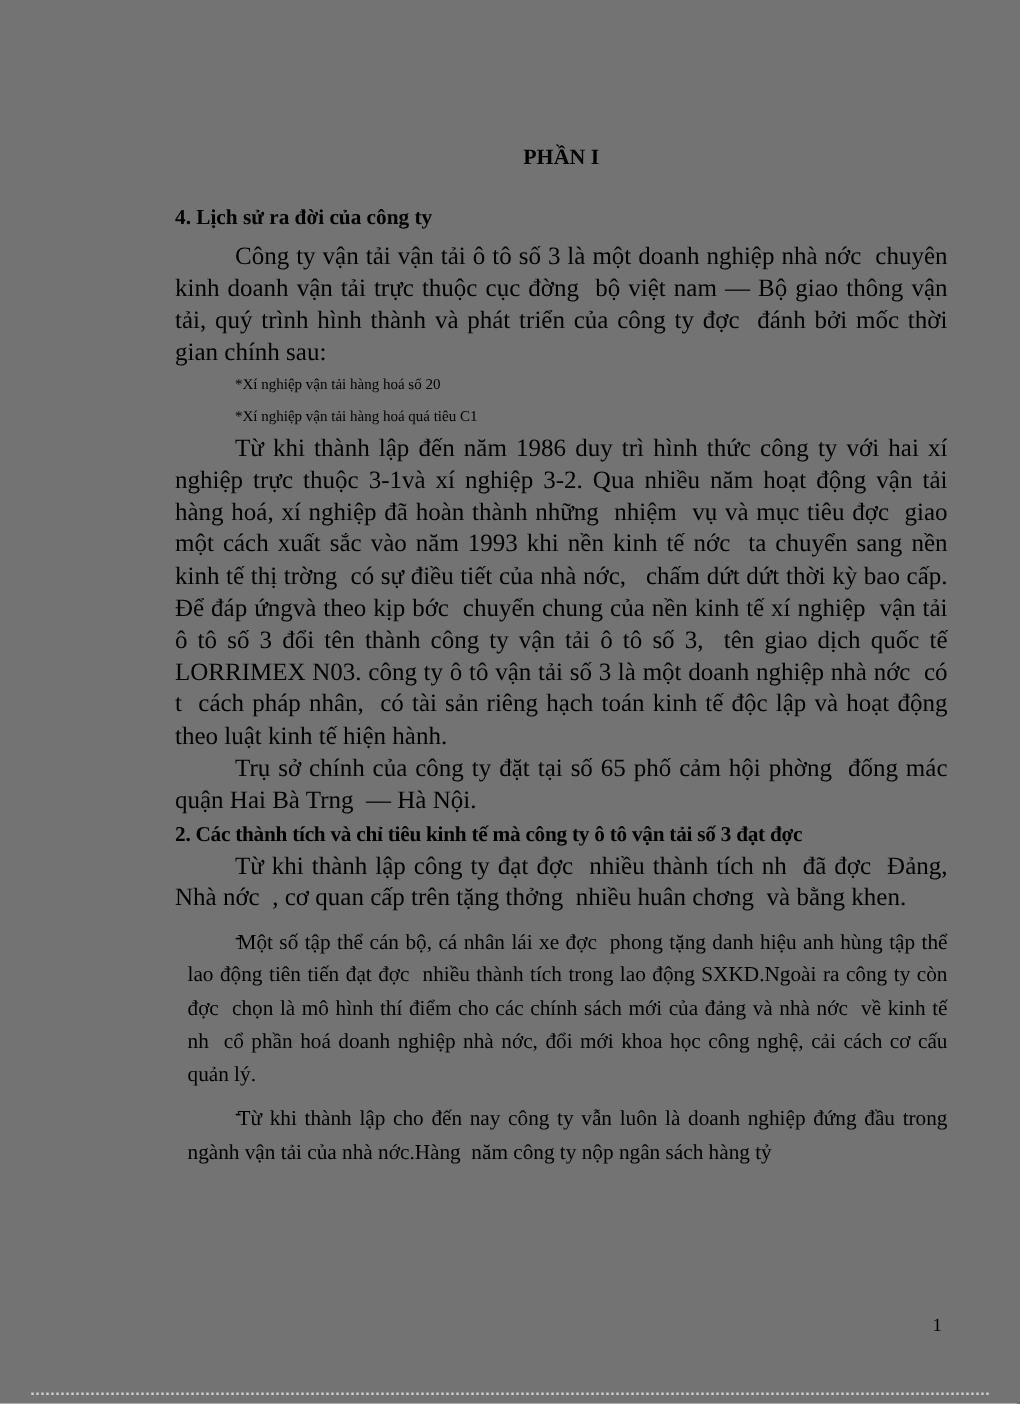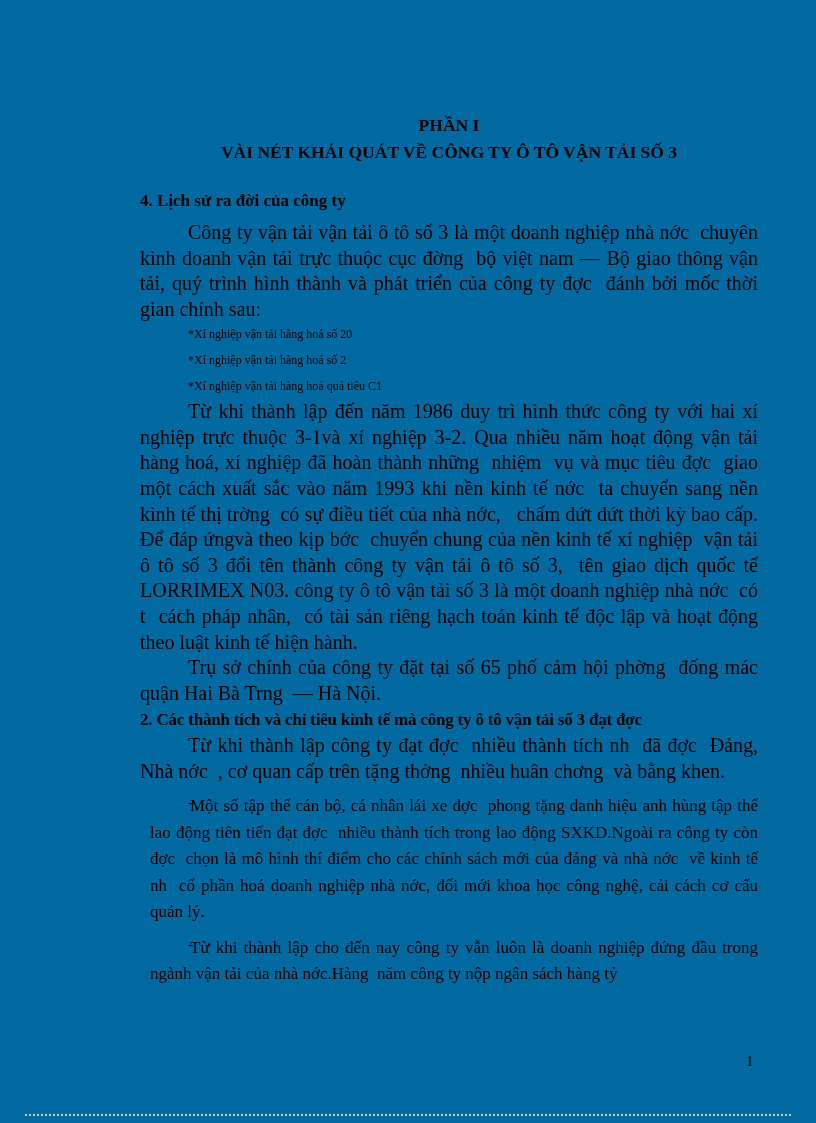--- a/index.html
+++ b/index.html
@@ -4,21 +4,21 @@
 <style>
   html, body {
     margin: 0;
     padding: 0;
     background: #ffffff;
   }
   .page {
     position: relative;
     width: 816px;
     height: 1123px;
-    background: #0369a1;
+    background: #737373;
     overflow: hidden;
     font-family: "Liberation Serif", "DejaVu Serif", serif;
     color: #000000;
   }
   .content {
     position: absolute;
     left: 140px;
     top: 112px;
     width: 618px;
   }
@@ -84,28 +84,26 @@
     border-top: 2px dotted #cccccc;
   }
 </style>
 </head>
 <body>
 
 <div class="page">
   <div class="content">
 
     <div class="doc-title-line">PHẦN I</div>
-    <div class="doc-title-line">VÀI NÉT KHÁI QUÁT VỀ CÔNG TY Ô TÔ VẬN TẢI SỐ 3</div>
 
     <div class="heading heading-1">4. Lịch sử ra đời của công ty</div>
 
     <p class="para">Công ty vận tải vận tải ô tô số 3 là một doanh nghiệp nhà nớc&nbsp; chuyên kinh doanh vận tải trực thuộc cục đờng&nbsp; bộ việt nam — Bộ giao thông vận tải, quý trình hình thành và phát triển của công ty đợc&nbsp; đánh bởi mốc thời gian chính sau:</p>
 
     <div class="list-line">*Xí nghiệp vận tải hàng hoá số 20</div>
-    <div class="list-line">*Xí nghiệp vận tải hàng hoá số 2</div>
     <div class="list-line">*Xí nghiệp vận tải hàng hoá quá tiêu C1</div>
 
     <p class="para">Từ khi thành lập đến năm 1986 duy trì hình thức công ty với hai xí nghiệp trực thuộc 3-1và xí nghiệp 3-2. Qua nhiều năm&nbsp;hoạt động vận tải hàng hoá, xí nghiệp đã hoàn thành những&nbsp; nhiệm&nbsp; vụ và mục tiêu đợc&nbsp; giao một cách xuất sắc vào năm 1993 khi nền kinh tế nớc&nbsp; ta chuyển sang nền kinh tế thị trờng&nbsp; có sự điều tiết của nhà nớc,&nbsp;&nbsp; chấm dứt dứt thời kỳ bao cấp. Để đáp ứngvà theo kịp bớc&nbsp; chuyển chung của nền kinh tế xí nghiệp&nbsp; vận tải ô tô số 3 đổi tên thành công ty vận tải ô tô số 3,&nbsp; tên giao dịch quốc tế LORRIMEX N03. công ty ô tô vận tải số 3 là một doanh nghiệp nhà nớc&nbsp; có t&nbsp; cách pháp nhân,&nbsp; có tài sản riêng hạch toán kinh tế độc lập và hoạt động theo&nbsp;luật kinh tế hiện hành.</p>
     <p class="para">Trụ sở chính của công ty đặt tại số 65 phố cảm hội phờng&nbsp; đống mác quận Hai Bà Trng&nbsp;&nbsp;— Hà Nội.</p>
 
     <div class="heading heading-2">2. Các thành tích và chỉ tiêu kinh tế mà công ty ô tô vận tải số 3 đạt đợc</div>
 
     <p class="para">Từ khi thành lập công ty đạt đợc&nbsp; nhiều thành tích nh&nbsp; đã đợc&nbsp; Đảng, Nhà nớc&nbsp; , cơ quan cấp trên tặng thởng&nbsp; nhiều huân chơng&nbsp; và bằng khen.</p>
 
     <div class="bullet-para">

